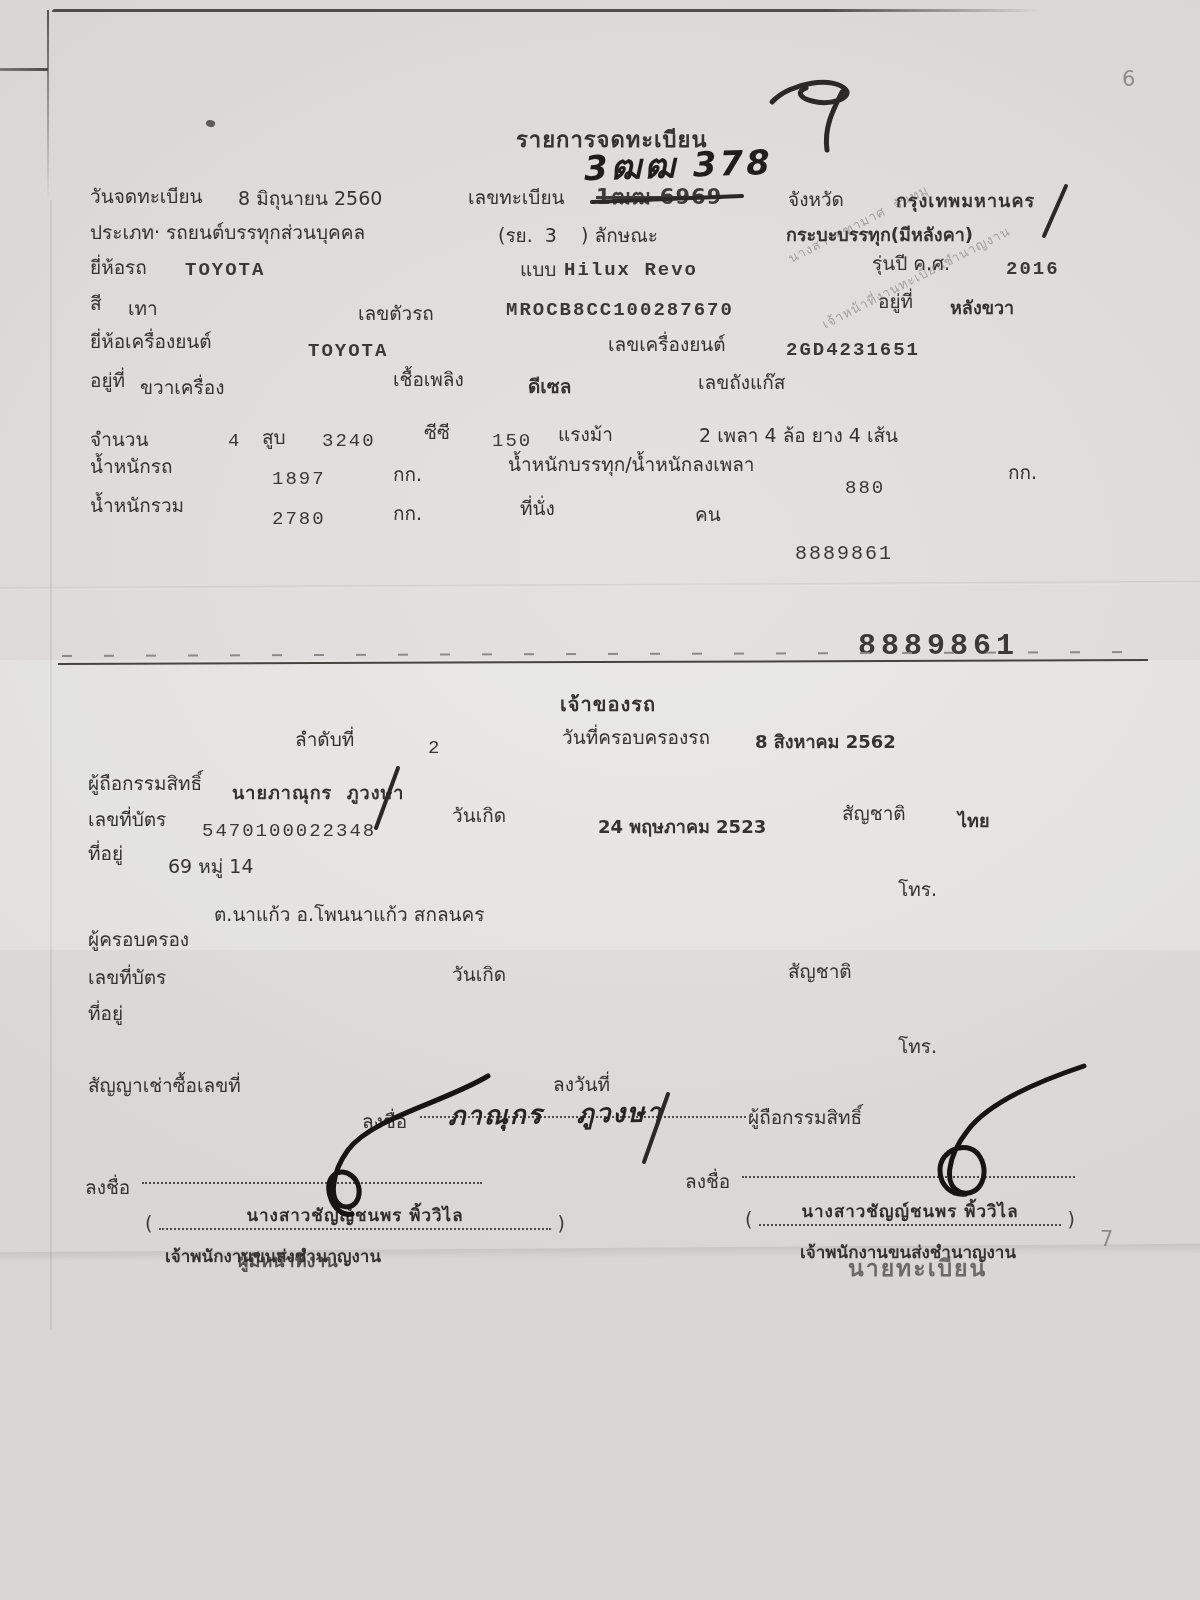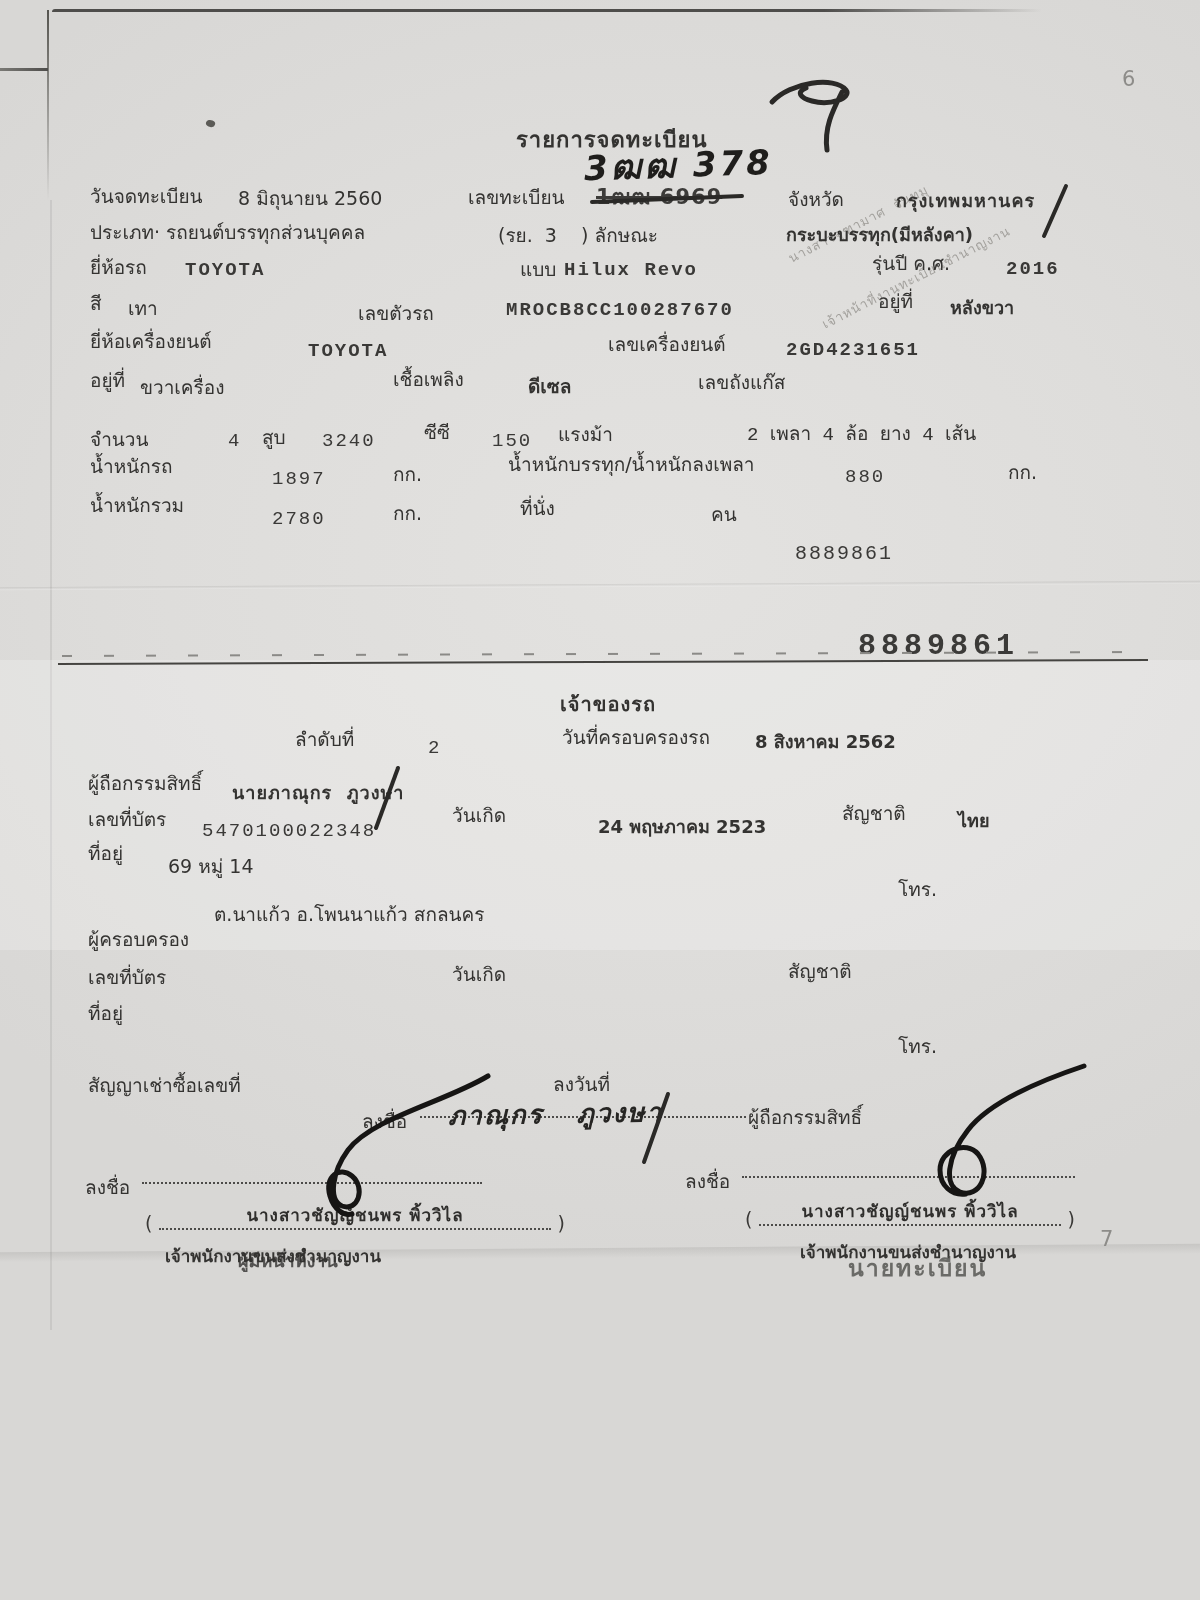--- a/index.html
+++ b/index.html
@@ -91,34 +91,34 @@
   <span class="f" style="left:528px;top:375px;font-weight:bold;">ดีเซล</span>
   <span class="f" style="left:698px;top:371px;">เลขถังแก๊ส</span>
 
   <span class="f" style="left:90px;top:428px;">จำนวน</span>
   <span class="f m" style="left:228px;top:430px;">4</span>
   <span class="f" style="left:262px;top:426px;">สูบ</span>
   <span class="f m" style="left:322px;top:430px;">3240</span>
   <span class="f" style="left:424px;top:421px;">ซีซี</span>
   <span class="f m" style="left:492px;top:430px;">150</span>
   <span class="f" style="left:558px;top:423px;">แรงม้า</span>
-  <span class="f" style="left:747px;top:424px;font-family:Liberation Mono, monospace;">2 เพลา 4 ล้อ ยาง 4 เส้น</span>
+  <span class="f" style="left:699px;top:424px;">2 เพลา 4 ล้อ ยาง 4 เส้น</span>
 
   <span class="f" style="left:90px;top:455px;">น้ำหนักรถ</span>
   <span class="f m" style="left:272px;top:468px;">1897</span>
   <span class="f" style="left:393px;top:463px;">กก.</span>
   <span class="f" style="left:508px;top:453px;">น้ำหนักบรรทุก/น้ำหนักลงเพลา</span>
-  <span class="f m" style="left:845px;top:466px;">880</span>
+  <span class="f m" style="left:845px;top:477px;">880</span>
   <span class="f" style="left:1008px;top:461px;">กก.</span>
 
   <span class="f" style="left:90px;top:494px;">น้ำหนักรวม</span>
   <span class="f m" style="left:272px;top:508px;">2780</span>
   <span class="f" style="left:393px;top:502px;">กก.</span>
   <span class="f" style="left:520px;top:497px;">ที่นั่ง</span>
-  <span class="f" style="left:695px;top:503px;margin-left:16px;">คน</span>
+  <span class="f" style="left:695px;top:503px;">คน</span>
 
   <span class="f m" style="left:795px;top:541px;font-size:20px;">8889861</span>
 
   <span class="f m b" style="left:858px;top:628px;font-size:30px;letter-spacing:5px;color:#3b3a38;">8889861</span>
   <div class="perfticks"></div>
   <div class="perfline"></div>
 
   <span class="f b" style="left:560px;top:692px;font-size:20px;letter-spacing:1px;">เจ้าของรถ</span>
 
   <span class="f" style="left:295px;top:728px;">ลำดับที่</span>

